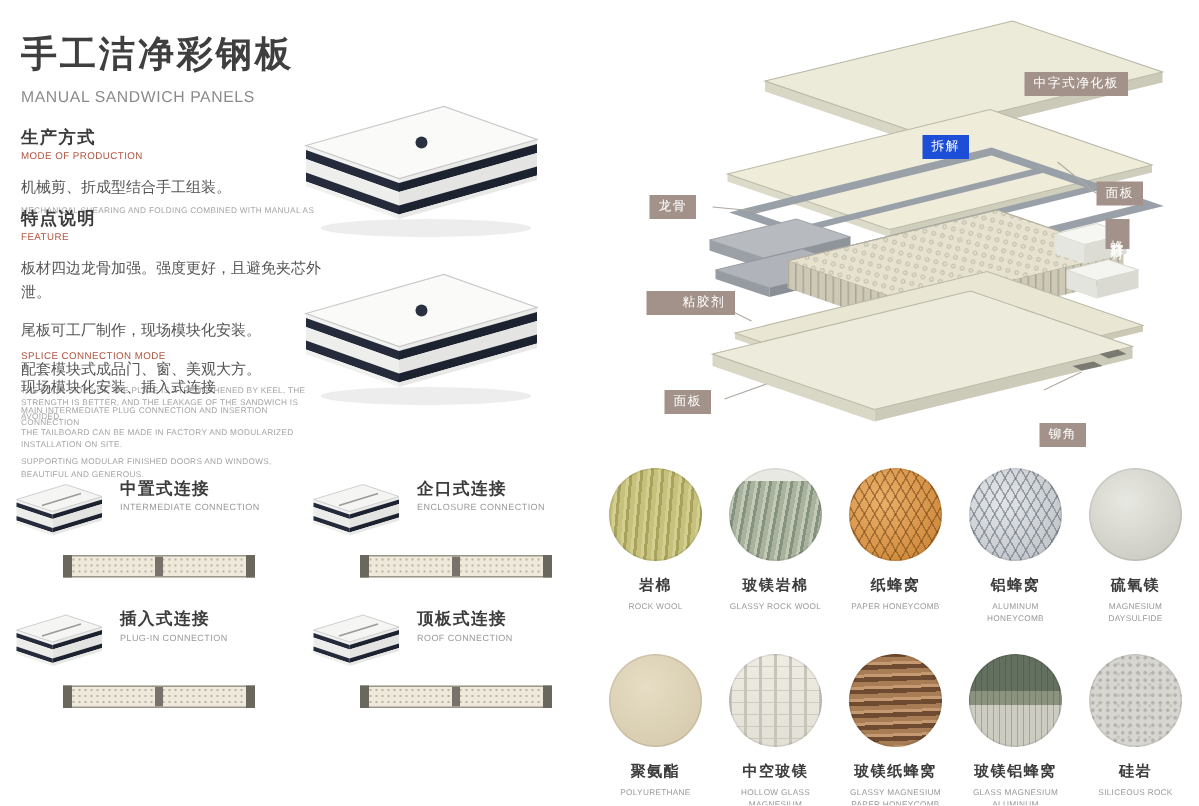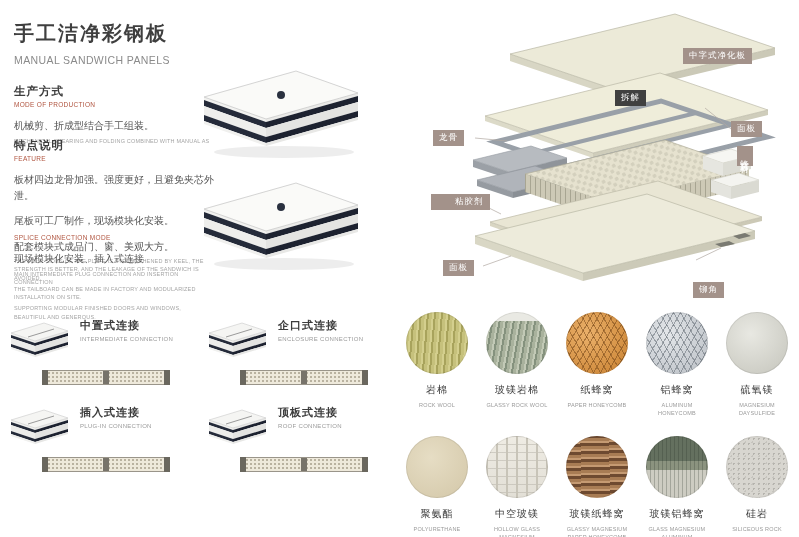--- a/index.html
+++ b/index.html
@@ -2,21 +2,21 @@
 <html><head>
 <meta charset="utf-8">
 <style>
   * { margin:0; padding:0; box-sizing:border-box; }
   html,body { background:#ffffff; }
   body { font-family:"Liberation Sans", sans-serif; }
   .page { position:relative; width:799px; height:537px; background:#ffffff; overflow:hidden; }
 
   
   .title-block { position:absolute; left:14px; top:20px; width:220px; }
-  .title-cn { font-size:20px; font-weight:bold; color:#3f3f3f; letter-spacing:2px; }
+  .title-cn { font-size:24px; font-weight:bold; color:#3f3f3f; letter-spacing:2px; }
   .title-en { font-size:10.5px; color:#8a8a8a; margin-top:7px; letter-spacing:0.4px; }
 
   .section { position:absolute; left:14px; width:200px; }
   .sec-production { top:84px; }
   .sec-feature { top:138px; }
   .sec-splice { top:232px; }
   .h-cn { font-size:11.5px; font-weight:bold; color:#3c3c3c; letter-spacing:1px; }
   .h-en { font-size:6.5px; color:#b0543f; margin-top:2px; letter-spacing:0.3px; }
   .b-cn { font-size:10px; color:#555555; margin-top:10px; line-height:1.55; }
   .b-en { font-size:5.5px; color:#a5a5a5; margin-top:3px; line-height:1.5; letter-spacing:0.2px; }
@@ -44,21 +44,21 @@
            background-image: linear-gradient(90deg, transparent 0 48%, #77736a 48% 52%, transparent 52%),
                              radial-gradient(#b9b2a0 0.8px, transparent 0.9px);
            background-size:100% 100%, 4px 4px; position:relative; }
   .strip::before, .strip::after { content:""; position:absolute; top:-1px; bottom:-1px; width:6px; background:#6a675e; }
   .strip::before { left:-1px; } .strip::after { right:-1px; }
 
   
   .materials { position:absolute; left:402px; top:312px; width:390px; display:grid; grid-template-columns:repeat(5,1fr); row-gap:18px; column-gap:10px; }
   .mat-cell { display:flex; flex-direction:column; align-items:center; text-align:center; }
   .mat-circle { width:62px; height:62px; border-radius:50%; box-shadow: inset 0 0 0 1px rgba(0,0,0,0.08); }
-  .mat-cn { font-size:10px; font-weight:normal; color:#3c3c3c; margin-top:9px; letter-spacing:1px; }
+  .mat-cn { font-size:10px; font-weight:bold; color:#3c3c3c; margin-top:9px; letter-spacing:1px; }
   .mat-en { font-size:5.5px; color:#9a9a9a; margin-top:4px; line-height:1.5; letter-spacing:0.2px; }
 
   .m-rock-wool { background: repeating-linear-gradient(95deg, #a8a35c 0 2px, #c6c17c 2px 5px, #d4cf8e 5px 7px); }
   .m-glassy-rock-wool { background-color:#9aa48e;
       background-image: linear-gradient(180deg, #e9e9e3 0 14%, rgba(0,0,0,0) 14%),
                         repeating-linear-gradient(100deg, #85927e 0 2px, #a9b29d 2px 5px, #c2c9b6 5px 7px); }
   .m-paper-honeycomb { background-image: repeating-linear-gradient(60deg, rgba(122,74,26,.55) 0 1px, transparent 1px 6px),
                                          repeating-linear-gradient(-60deg, rgba(122,74,26,.55) 0 1px, transparent 1px 6px),
                                          radial-gradient(circle at 35% 35%, #eab06a, #c8802f); }
   .m-alu-honeycomb { background-image: repeating-linear-gradient(60deg, rgba(110,118,126,.6) 0 1px, transparent 1px 6px),
@@ -206,21 +206,21 @@
         <line x1="268" y1="50" x2="300" y2="42"></line>
         <line x1="60" y1="130" x2="92" y2="133"></line>
         <line x1="316" y1="121" x2="290" y2="100"></line>
         <line x1="58" y1="192" x2="86" y2="206"></line>
         <line x1="68" y1="258" x2="96" y2="248"></line>
         <line x1="281" y1="252" x2="306" y2="240"></line>
       </g>
     </svg>
 
     <div class="tag" style="left:268px; top:40px;">中字式净化板</div>
-    <div class="tag" style="left:200px; top:82px; background:#404040;">拆解</div>
+    <div class="tag" style="left:200px; top:82px; background:#1d4ed8;">拆解</div>
     <div class="tag" style="left:18px; top:122px;">龙骨</div>
     <div class="tag" style="left:316px; top:113px;">面板</div>
     <div class="tag vertical" style="left:322px; top:138px;">蜂窝芯材</div>
     <div class="tag" style="left:16px; top:186px;padding-left:24px;">粘胶剂</div>
     <div class="tag" style="left:28px; top:252px;">面板</div>
     <div class="tag" style="left:278px; top:246px;margin-top:28px;">铆角</div>
   </div>
 
   <div class="connections">
 

